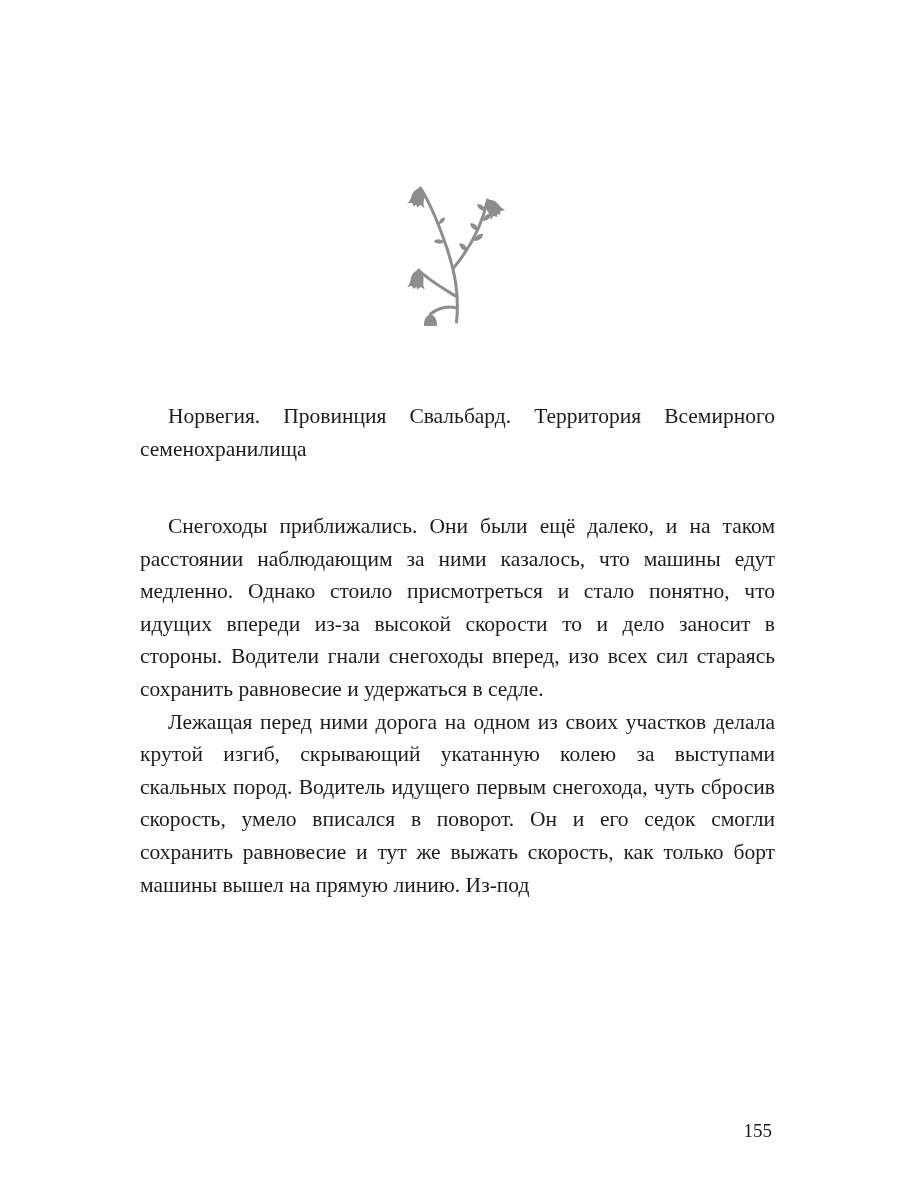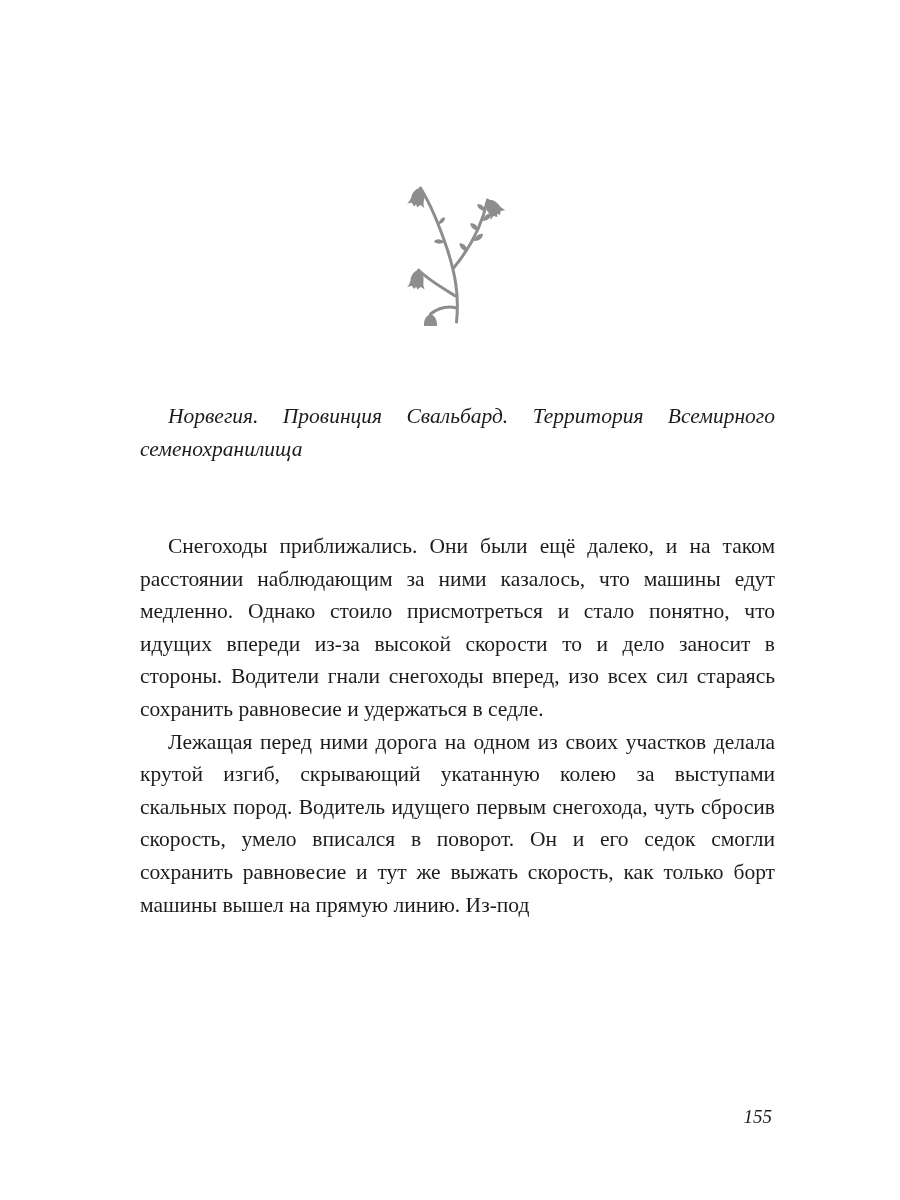--- a/index.html
+++ b/index.html
@@ -18,40 +18,38 @@
     padding: 0 125px 0 140px;
   }
   .ornament-wrap {
     padding-top: 146px;
     height: 326px;
     text-align: center;
   }
   .ornament-wrap svg { display: inline-block; }
   .location-line {
     margin-top: 74px;
-    font-style: italic;
     font-size: 21.5px;
     line-height: 33px;
     text-indent: 28px;
     text-align: justify;
   }
-  .body-text { margin-top: 64px; }
+  .body-text { margin-top: 44px; }
   .body-text p {
     font-size: 21.5px;
     line-height: 32.6px;
     text-align: justify;
     text-indent: 28px;
   }
   .page-number {
     position: absolute;
     right: 128px;
-    bottom: 72px;
+    bottom: 58px;
     font-size: 19px;
     color: #1c1c1c;
-    font-style: italic;
   }
 </style>
 </head>
 <body>
 
 <div class="page">
   <div class="content">
 
     <div class="ornament-wrap">
       <svg width="180" height="180" viewBox="0 0 175 180" aria-hidden="true" style="color: rgb(141, 141, 141);">

